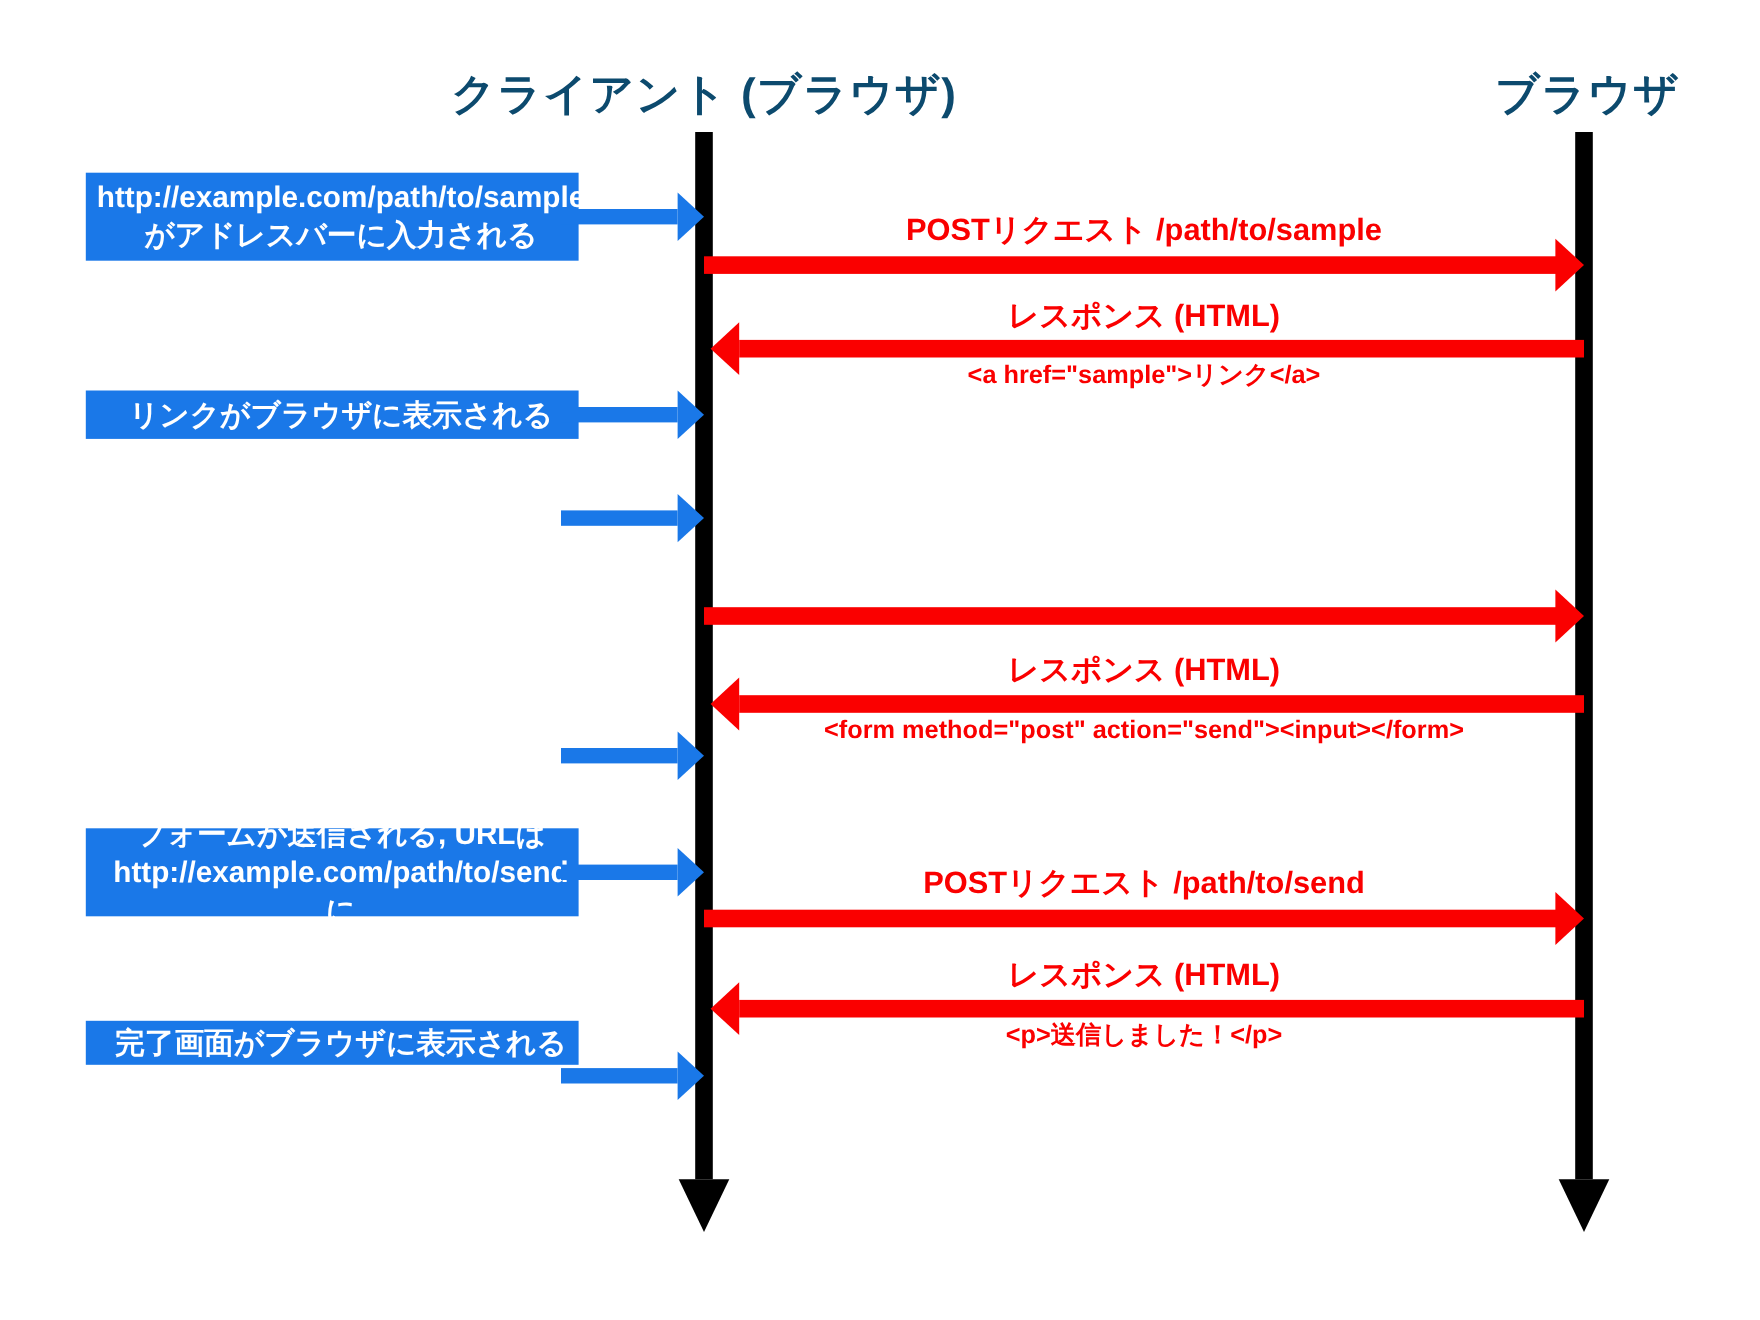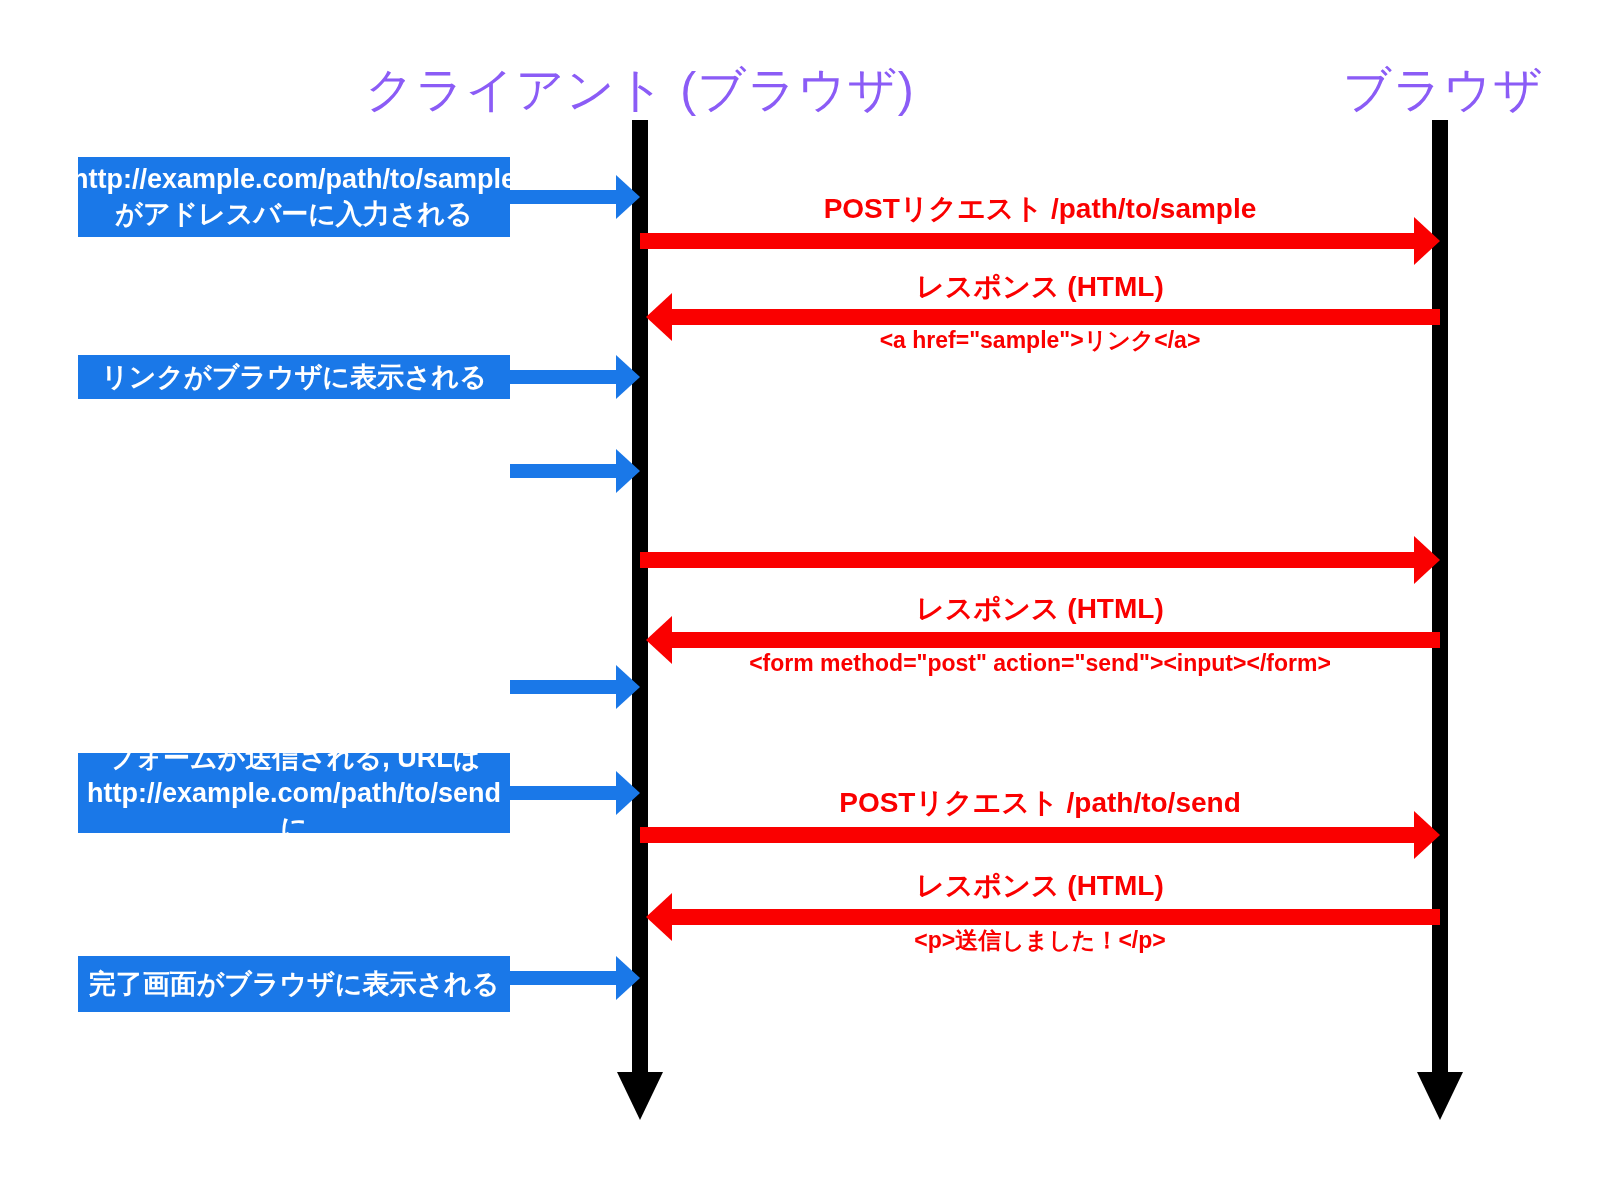--- a/index.html
+++ b/index.html
@@ -1,34 +1,34 @@
 <!DOCTYPE html>
 <html><head>
 <meta charset="utf-8">
 <style>
   html,body{margin:0;padding:0;background:#ffffff;}
   #canvas{
     position:relative;width:1600px;height:1200px;background:#ffffff;overflow:hidden;
     font-family:"Liberation Sans","DejaVu Sans",sans-serif;
   }
   .actor-title{
-    position:absolute;font-size:48px;font-weight:normal;color:#8b5cf6;
+    position:absolute;font-size:40px;font-weight:bold;color:#0c4a6e;
     text-align:center;letter-spacing:1px;
   }
   .lifeline{position:absolute;width:16px;background:#000;}
   .lifeline-head{
     position:absolute;width:0;height:0;
     border-left:23px solid transparent;border-right:23px solid transparent;
     border-top:48px solid #000;
   }
   .step-box{
     position:absolute;left:78px;width:432px;background:#1a78e8;color:#fff;
     font-size:27px;font-weight:bold;text-align:center;
     display:flex;align-items:center;justify-content:center;
-    white-space:pre-line;line-height:35px;
+    white-space:pre-line;line-height:35px;padding-left:16px;
   }
   .step-stem{position:absolute;left:510px;width:106px;height:14px;background:#1a78e8;}
   .step-head{
     position:absolute;left:616px;width:0;height:0;
     border-top:22px solid transparent;border-bottom:22px solid transparent;
     border-left:24px solid #1a78e8;
   }
   .msg-label{
     position:absolute;left:640px;width:800px;text-align:center;
     color:#fa0000;font-size:28px;font-weight:bold;line-height:34px;
@@ -75,21 +75,21 @@
   <div class="step-head" style="top:449px;"></div>
 
   <div class="step-stem" style="top:680px;"></div>
   <div class="step-head" style="top:665px;"></div>
 
   <div class="step-box" style="top:753px;height:80px;">フォームが送信される, URLは
 http://example.com/path/to/send に</div>
   <div class="step-stem" style="top:786px;"></div>
   <div class="step-head" style="top:771px;"></div>
 
-  <div class="step-box" style="top:956px;height:56px;">完了画面がブラウザに表示される</div>
+  <div class="step-box" style="top:928px;height:40px;">完了画面がブラウザに表示される</div>
   <div class="step-stem" style="top:971px;"></div>
   <div class="step-head" style="top:956px;"></div>
 
   <div class="msg-label" style="top:192px;">POSTリクエスト /path/to/sample</div>
   <div class="msg-band" style="left:640px;width:776px;top:233px;"></div>
   <div class="msg-head-right" style="top:217px;"></div>
 
   <div class="msg-label" style="top:270px;">レスポンス (HTML)</div>
   <div class="msg-head-left" style="top:293px;"></div>
   <div class="msg-band" style="left:672px;width:768px;top:309px;"></div>

